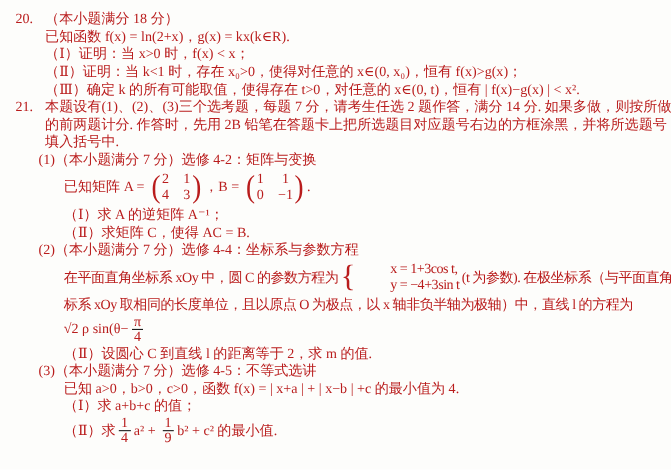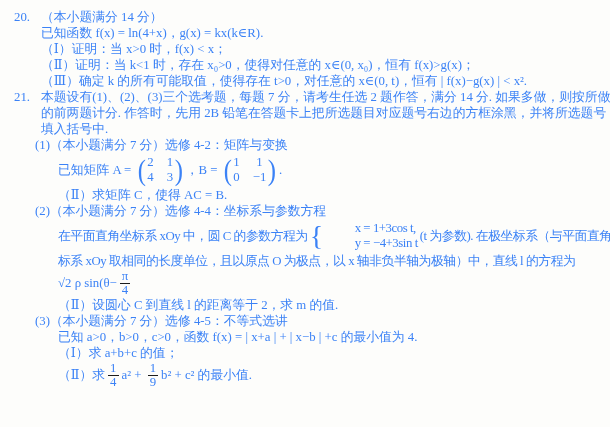--- a/index.html
+++ b/index.html
@@ -1,18 +1,18 @@
 <!DOCTYPE html>
 <html><head>
 <meta charset="utf-8">
 <style>
   html,body{margin:0;padding:0;background:#ffffff;}
   .page{
     width:610px;height:427px;box-sizing:border-box;
-    background:#fdfdfb;color:#3b82f6;
+    background:#fdfdfb;color:#b91c1c;
     font-family:"Liberation Serif","DejaVu Serif",serif;
     font-size:12.8px;line-height:16px;
     padding:9px 4px 0 14px;overflow:hidden;
   }
   .prob{display:flex;}
   .pnum{width:27px;flex:none;}
   .pbody{flex:1;min-width:0;}
   .line{white-space:nowrap;}
   .subq-header{margin-left:-6px;white-space:nowrap;}
   .subq-body{margin-left:17px;}
@@ -34,22 +34,22 @@
   .e-row{min-height:28px;}
 </style>
 </head>
 <body>
 
 <div class="page">
 
   <div class="prob">
     <div class="pnum">20.</div>
     <div class="pbody">
-      <div class="line">（本小题满分 14 分）</div>
-      <div class="line">已知函数 f(x) = ln(4+x)，g(x) = kx(k∈R).</div>
+      <div class="line">（本小题满分 18 分）</div>
+      <div class="line">已知函数 f(x) = ln(2+x)，g(x) = kx(k∈R).</div>
       <div class="line">（Ⅰ）证明：当 x&gt;0 时，f(x) &lt; x；</div>
       <div class="line">（Ⅱ）证明：当 k&lt;1 时，存在 x₀&gt;0，使得对任意的 x∈(0, x₀)，恒有 f(x)&gt;g(x)；</div>
       <div class="line">（Ⅲ）确定 k 的所有可能取值，使得存在 t&gt;0，对任意的 x∈(0, t)，恒有 | f(x)−g(x) | &lt; x².</div>
     </div>
   </div>
 
   <div class="prob">
     <div class="pnum">21.</div>
     <div class="pbody">
       <div class="line">本题设有(1)、(2)、(3)三个选考题，每题 7 分，请考生任选 2 题作答，满分 14 分. 如果多做，则按所做</div>
@@ -77,20 +77,21 @@
               <span class="mcells">
                 <span>1</span>
                 <span>1</span>
                 <span>0</span>
                 <span>−1</span>
               </span>
               <span class="paren">)</span>
             </span>
             <span class="seg">.</span>
           </div>
+          <div class="line">（Ⅰ）求 A 的逆矩阵 A⁻¹；</div>
           <div class="line">（Ⅱ）求矩阵 C，使得 AC = B.</div>
         </div>
       </div>
 
       <div class="subq">
         <div class="subq-header">(2)（本小题满分 7 分）选修 4-4：坐标系与参数方程</div>
         <div class="subq-body">
           <div class="mrow m-row tight">
             <span class="seg">在平面直角坐标系 xOy 中，圆 C 的参数方程为</span>
             <span class="system">

